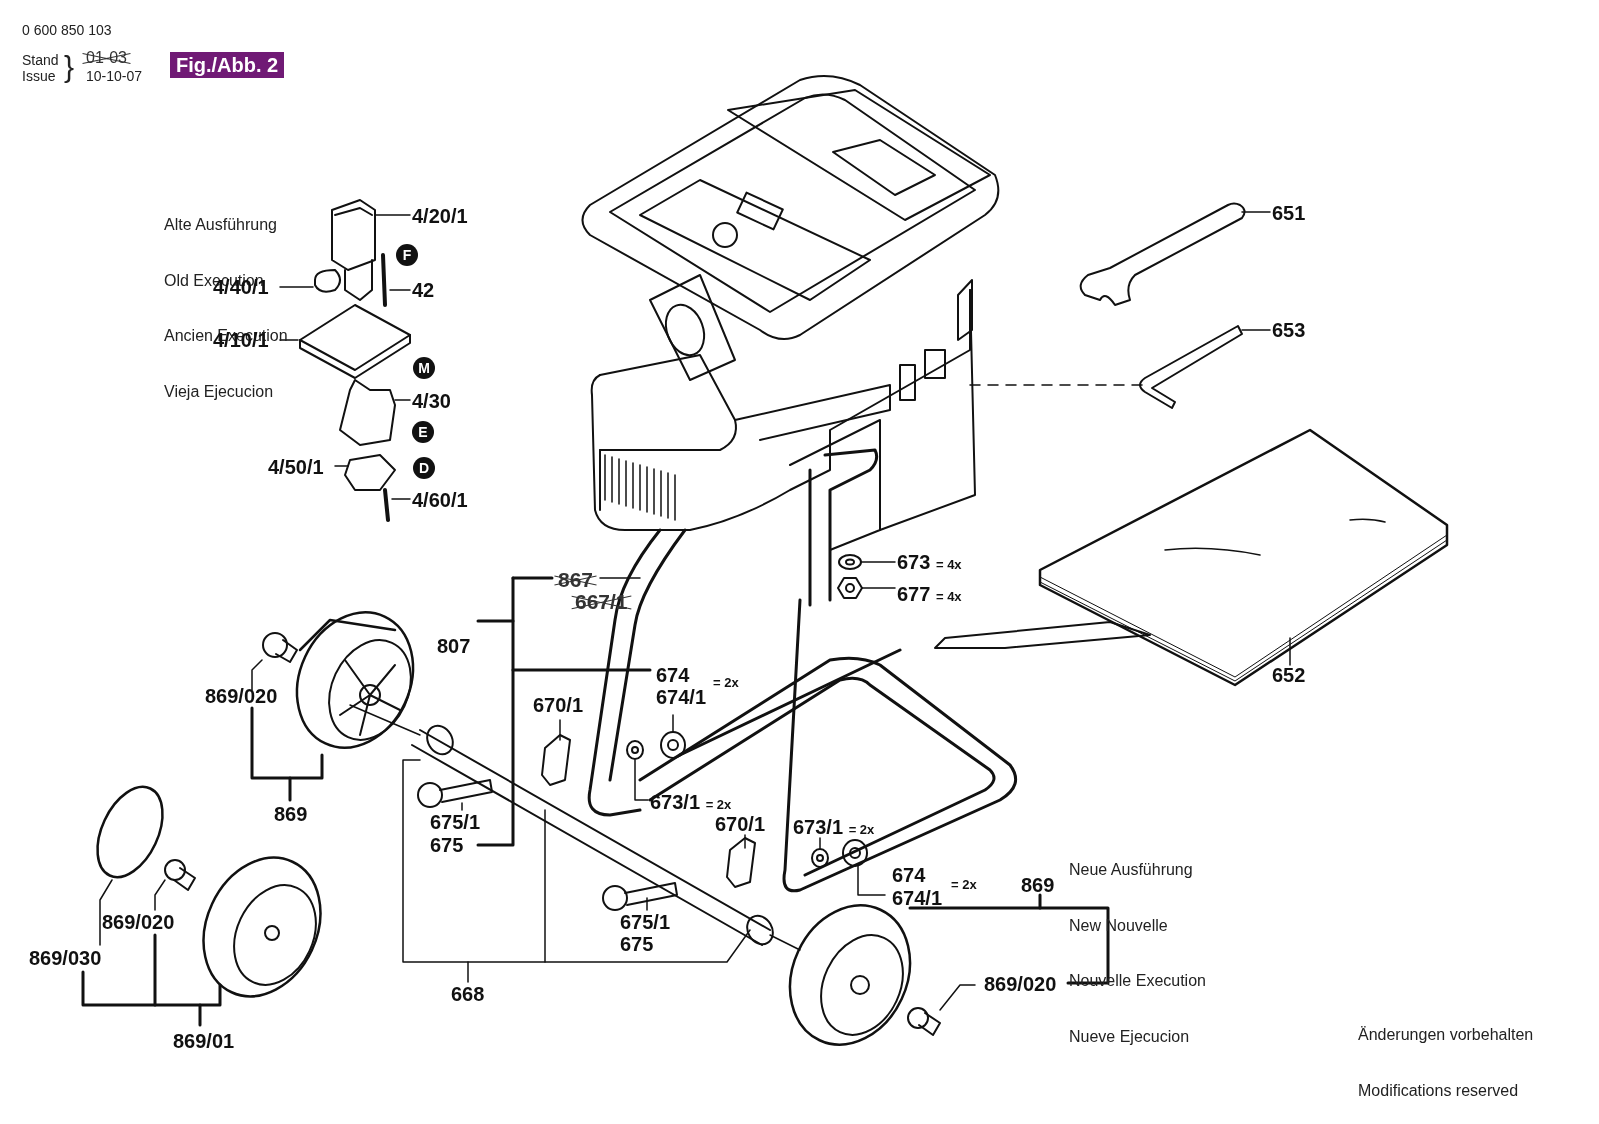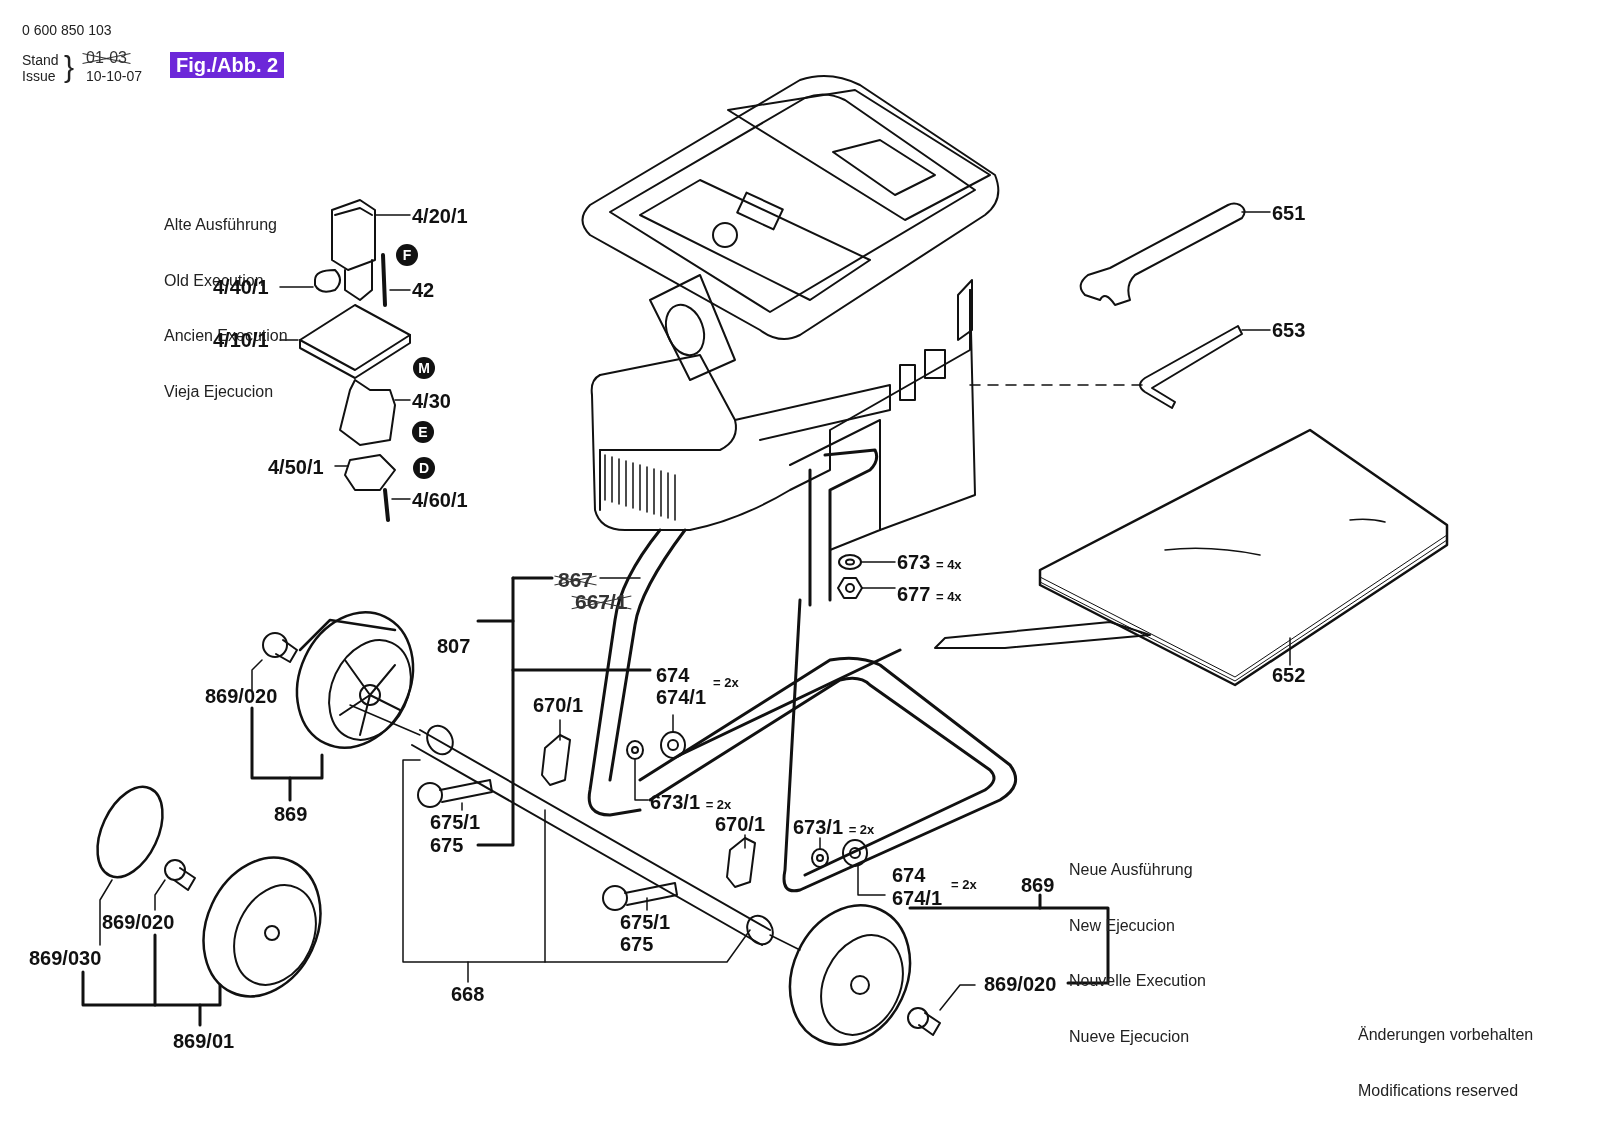--- a/index.html
+++ b/index.html
@@ -2,21 +2,21 @@
 <html><head>
 <meta charset="utf-8">
 <style>
   html,body{margin:0;padding:0;background:#fff;}
   body{width:1599px;height:1124px;position:relative;overflow:hidden;font-family:"Liberation Sans",sans-serif;color:#111;}
   svg#drawing{position:absolute;left:0;top:0;}
   .lbl{position:absolute;font-weight:bold;font-size:20px;line-height:20px;white-space:nowrap;color:#111;}
   .qty{font-size:13px;font-weight:bold;}
   .note{position:absolute;font-size:16px;line-height:18.5px;color:#222;white-space:pre;}
   .hdr{position:absolute;font-size:14px;color:#222;line-height:16px;}
-  .fig{position:absolute;left:170px;top:52px;background:#6d28d9;color:#fff;font-weight:bold;font-size:20px;padding:1px 6px;line-height:24px;}
+  .fig{position:absolute;left:170px;top:52px;background:#701a75;color:#fff;font-weight:bold;font-size:20px;padding:1px 6px;line-height:24px;}
   .badge{position:absolute;width:22px;height:22px;border-radius:50%;background:#111;color:#fff;font-weight:bold;font-size:14px;text-align:center;line-height:22px;}
   .strike{position:absolute;font-size:21px;font-weight:bold;color:#333;}
   .strike::after{content:"";position:absolute;left:-4px;right:-4px;top:50%;border-top:1.5px solid #333;transform:rotate(-12deg);}
   .strike::before{content:"";position:absolute;left:-4px;right:-4px;top:50%;border-top:1.5px solid #333;transform:rotate(12deg);}
 </style>
 </head>
 <body>
 
 <svg id="drawing" width="1599" height="1124" viewBox="0 0 1599 1124" fill="none" stroke="#111" stroke-width="2" stroke-linejoin="round" stroke-linecap="round">
 
@@ -199,21 +199,21 @@
 <div class="fig">Fig./Abb. 2</div>
 
 <div class="note" style="left:164px;top:179px;">
   <div>Alte Ausführung</div>
   <div>Old Execution</div>
   <div>Ancien Execution</div>
   <div>Vieja Ejecucion</div>
 </div>
 <div class="note" style="left:1069px;top:824px;">
   <div>Neue Ausführung</div>
-  <div>New Ejecucion</div>
+  <div>New Nouvelle</div>
   <div>Nouvelle Execution</div>
   <div>Nueve Ejecucion</div>
 </div>
 <div class="note" style="left:1358px;top:989px;">
   <div>Änderungen vorbehalten</div>
   <div>Modifications reserved</div>
   
   
 </div>
 

